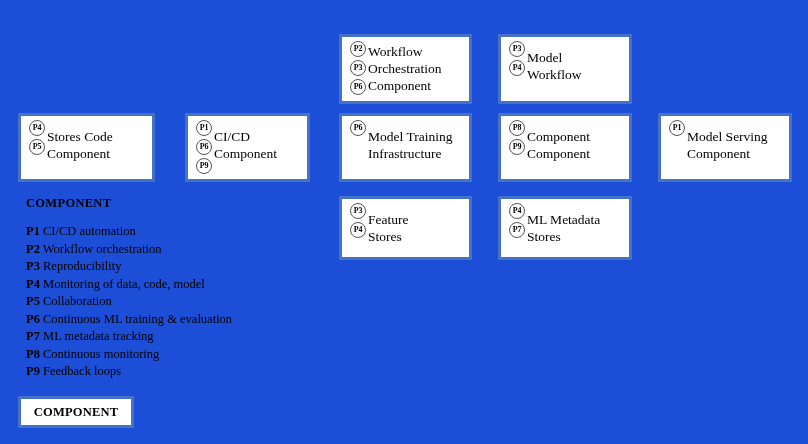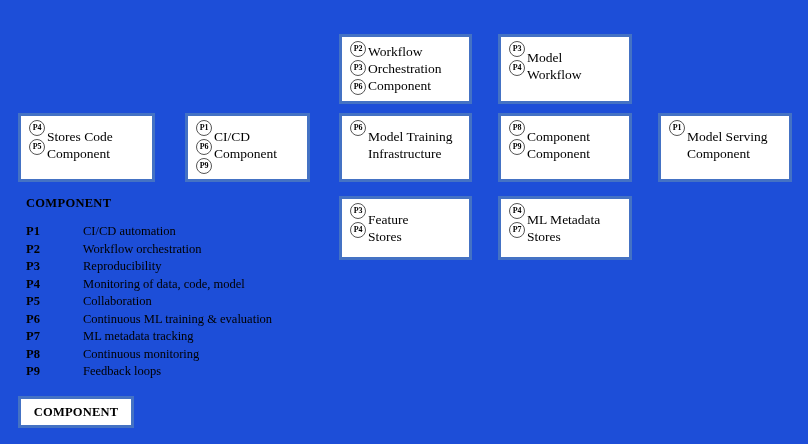--- a/index.html
+++ b/index.html
@@ -83,21 +83,20 @@
     font-size: 12.5px;
     line-height: 17.5px;
     color: #000000;
     white-space: nowrap;
   }
   .principle-code {
     font-weight: bold;
   }
   .principle-text {
     font-weight: normal;
-    margin-left: 40px;
   }
 
   
   #legend-component-box {
     position: absolute;
     left: 18px;
     top: 396px;
     width: 116px;
     height: 32px;
     box-sizing: border-box;

